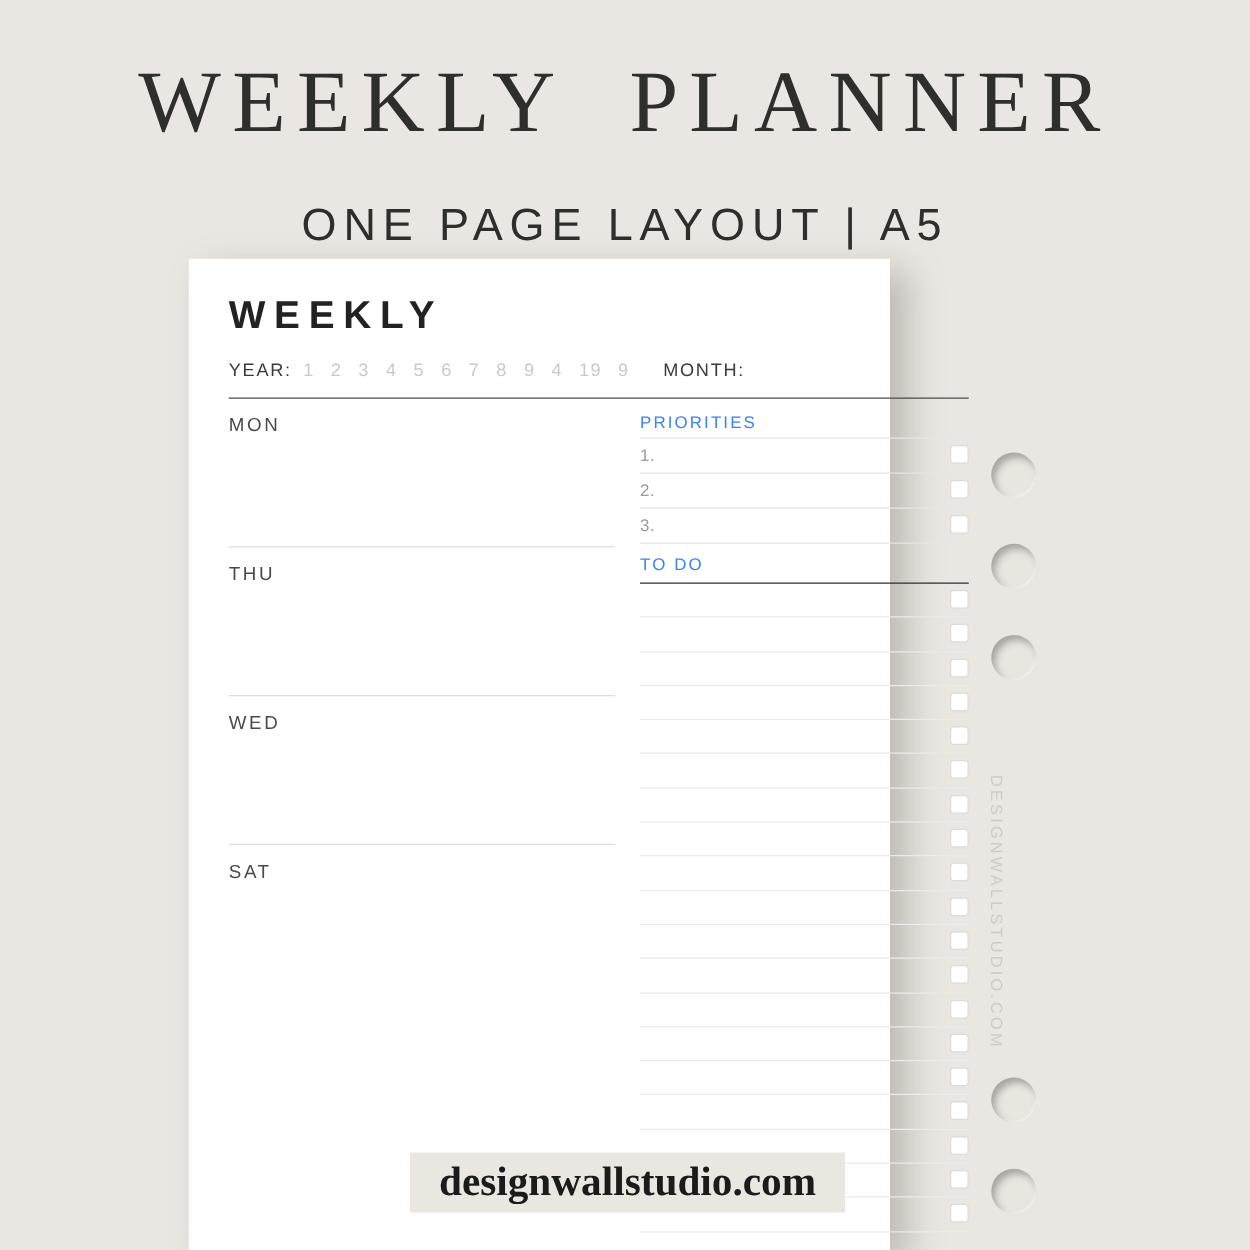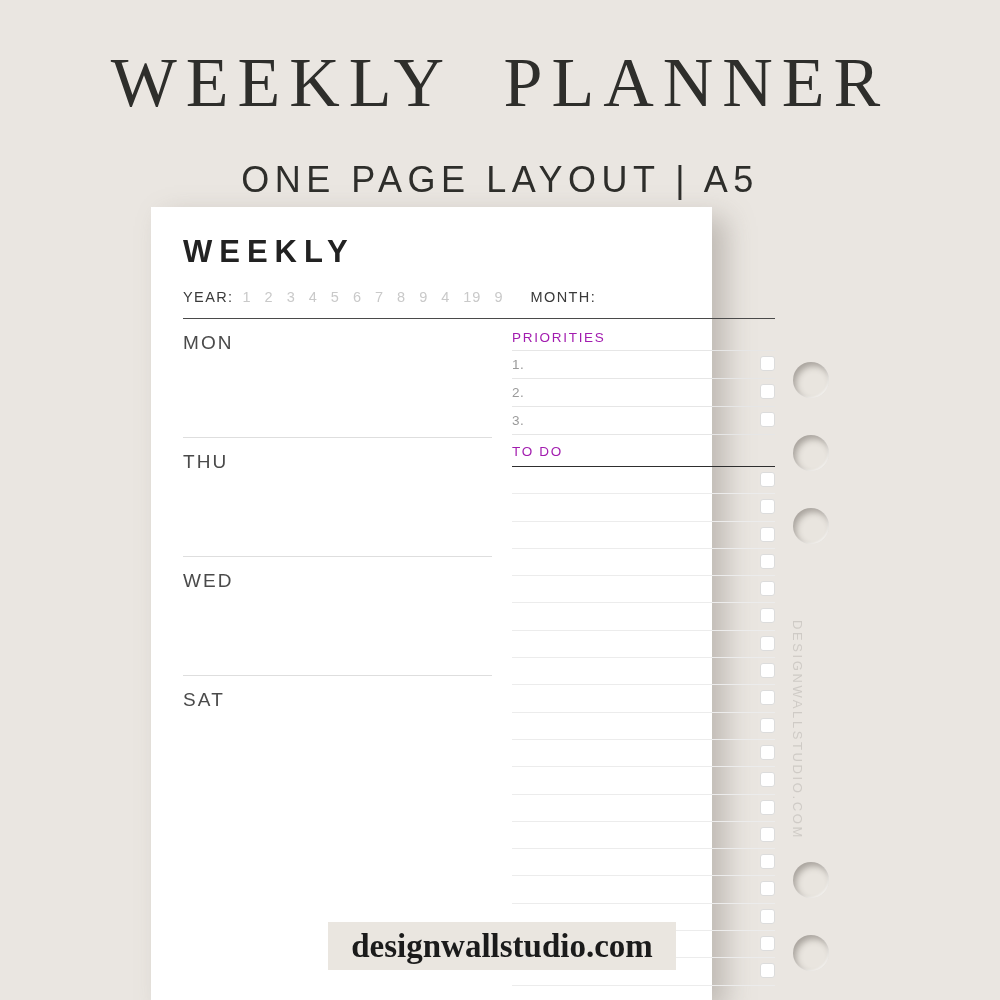--- a/index.html
+++ b/index.html
@@ -137,21 +137,21 @@
   
   .day-block {
     position: relative;
     height: 119px;
     box-sizing: border-box;
   }
   .day-block .day-label {
     position: absolute;
     left: 0;
     top: 13px;
-    font-size: 19px;
+    font-size: 15px;
     letter-spacing: 2.1px;
     color: #4a4a4a;
   }
   .day-block .day-rule {
     position: absolute;
     left: 0;
     bottom: 0;
     width: 309px;
     height: 1px;
     background: #dedede;
@@ -162,21 +162,21 @@
   .sec-head {
     position: relative;
     height: 32px;
   }
   .sec-head .sec-title {
     position: absolute;
     left: 0;
     top: 11px;
     font-size: 13.5px;
     letter-spacing: 1.7px;
-    color: #a21caf;
+    color: #3b82f6;
   }
   .sec-head .sec-rule {
     position: absolute;
     left: 0;
     bottom: 0;
     width: 263px;
     height: 1px;
     background: #e6e6e6;
   }
   .sec-head.todo .sec-rule {

